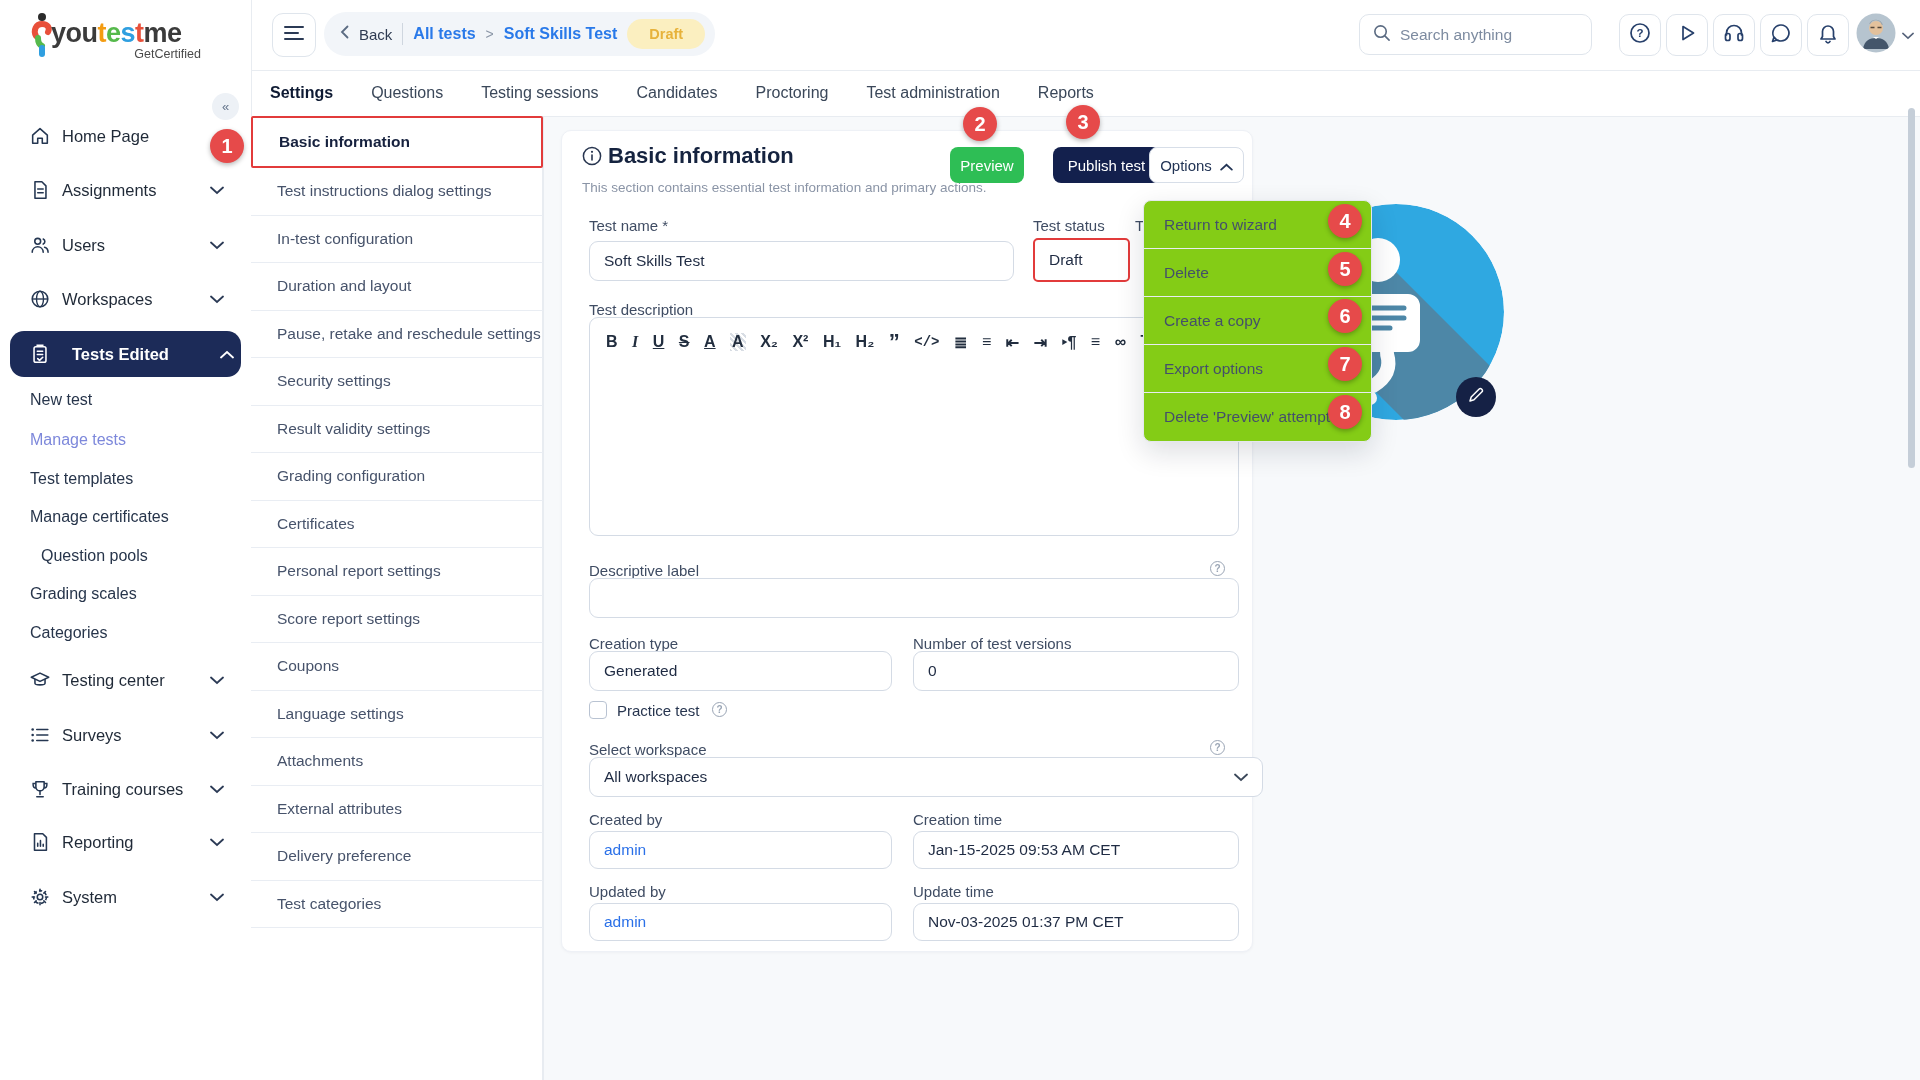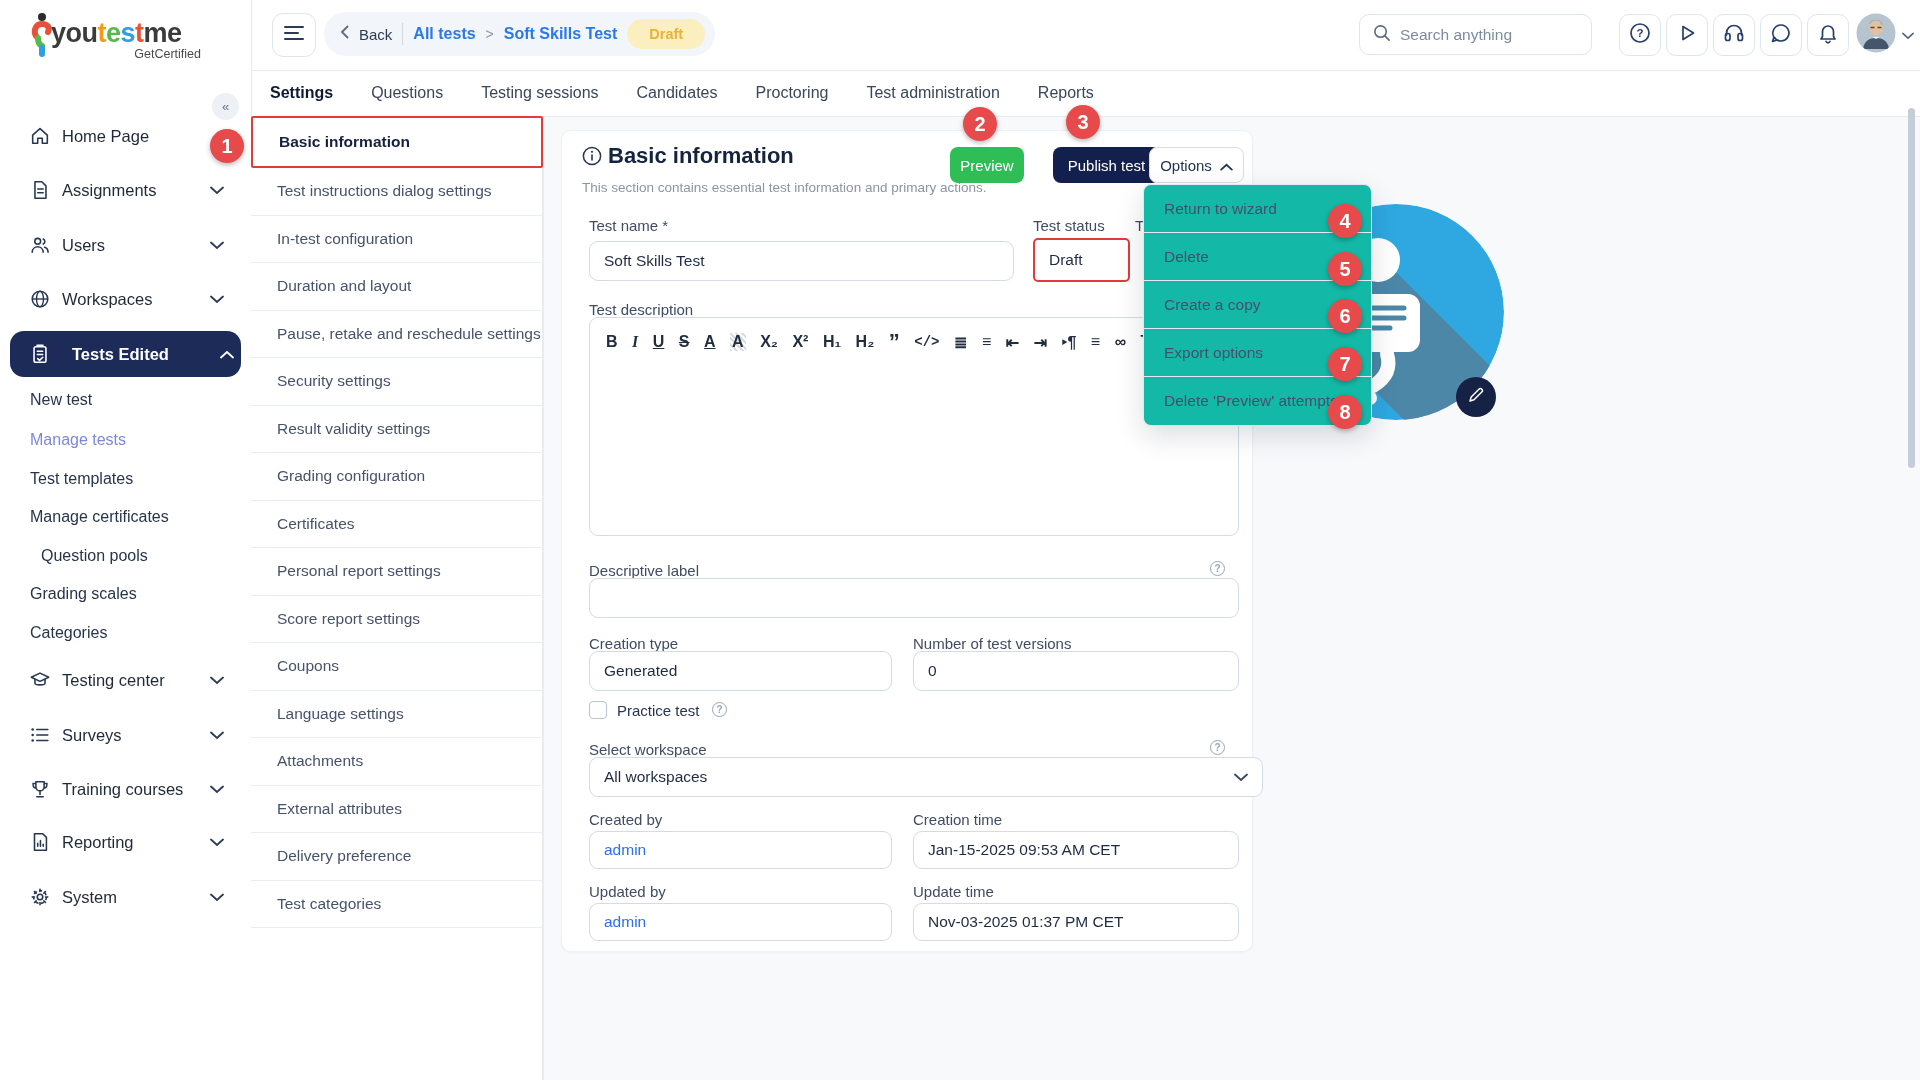--- a/index.html
+++ b/index.html
@@ -76,21 +76,21 @@
   .edbar { display:flex; align-items:center; gap:14.5px; padding:13px 16px; flex-wrap:nowrap; }
   .tbi { font-size:16px; color:#222e3f; font-weight:bold; cursor:pointer; white-space:nowrap; }
   .tbi.it { font-style:italic; font-family:"Liberation Serif",serif; }
   .tbi.un { text-decoration:underline; }
   .tbi.st { text-decoration:line-through; }
   .tbi.hl { background:repeating-linear-gradient(45deg,#d8dde4 0 2px,#fff 2px 4px); padding:0 2px; }
   .tbi.mono { font-family:"Liberation Mono",monospace; font-size:14px; }
   .tbi.quote { font-size:22px; line-height:10px; }
 
   
-  .dropdown { position:absolute; left:1143px; top:184px; width:229px; background:#14b8a6; border:1px solid #e4e8ee; border-radius:8px; box-shadow:0 10px 28px rgba(16,24,40,.14); z-index:30; }
+  .dropdown { position:absolute; left:1143px; top:200px; width:229px; background:#84cc16; border:1px solid #e4e8ee; border-radius:8px; box-shadow:0 10px 28px rgba(16,24,40,.14); z-index:30; }
   .dditem { height:48px; display:flex; align-items:center; padding-left:20px; font-size:15.5px; color:#44506a; border-bottom:1px solid #e8ecf1; cursor:pointer; white-space:nowrap; overflow:hidden; }
   .dditem:last-child { border-bottom:none; }
 
   
   .abadge { position:absolute; width:34px; height:34px; border-radius:50%; background:#e64a4a; color:#fff; font-size:20px; font-weight:bold; display:flex; align-items:center; justify-content:center; box-shadow:0 2px 5px rgba(0,0,0,.28); z-index:40; }
 
   .pencilbtn { position:absolute; left:1456px; top:377px; width:40px; height:40px; border-radius:50%; background:#152145; display:flex; align-items:center; justify-content:center; cursor:pointer; z-index:31; }
   .scrollthumb { position:absolute; left:1908px; top:108px; width:7px; height:360px; background:#c5ced8; border-radius:4px; cursor:pointer; z-index:50; }
 </style>
 </head>

